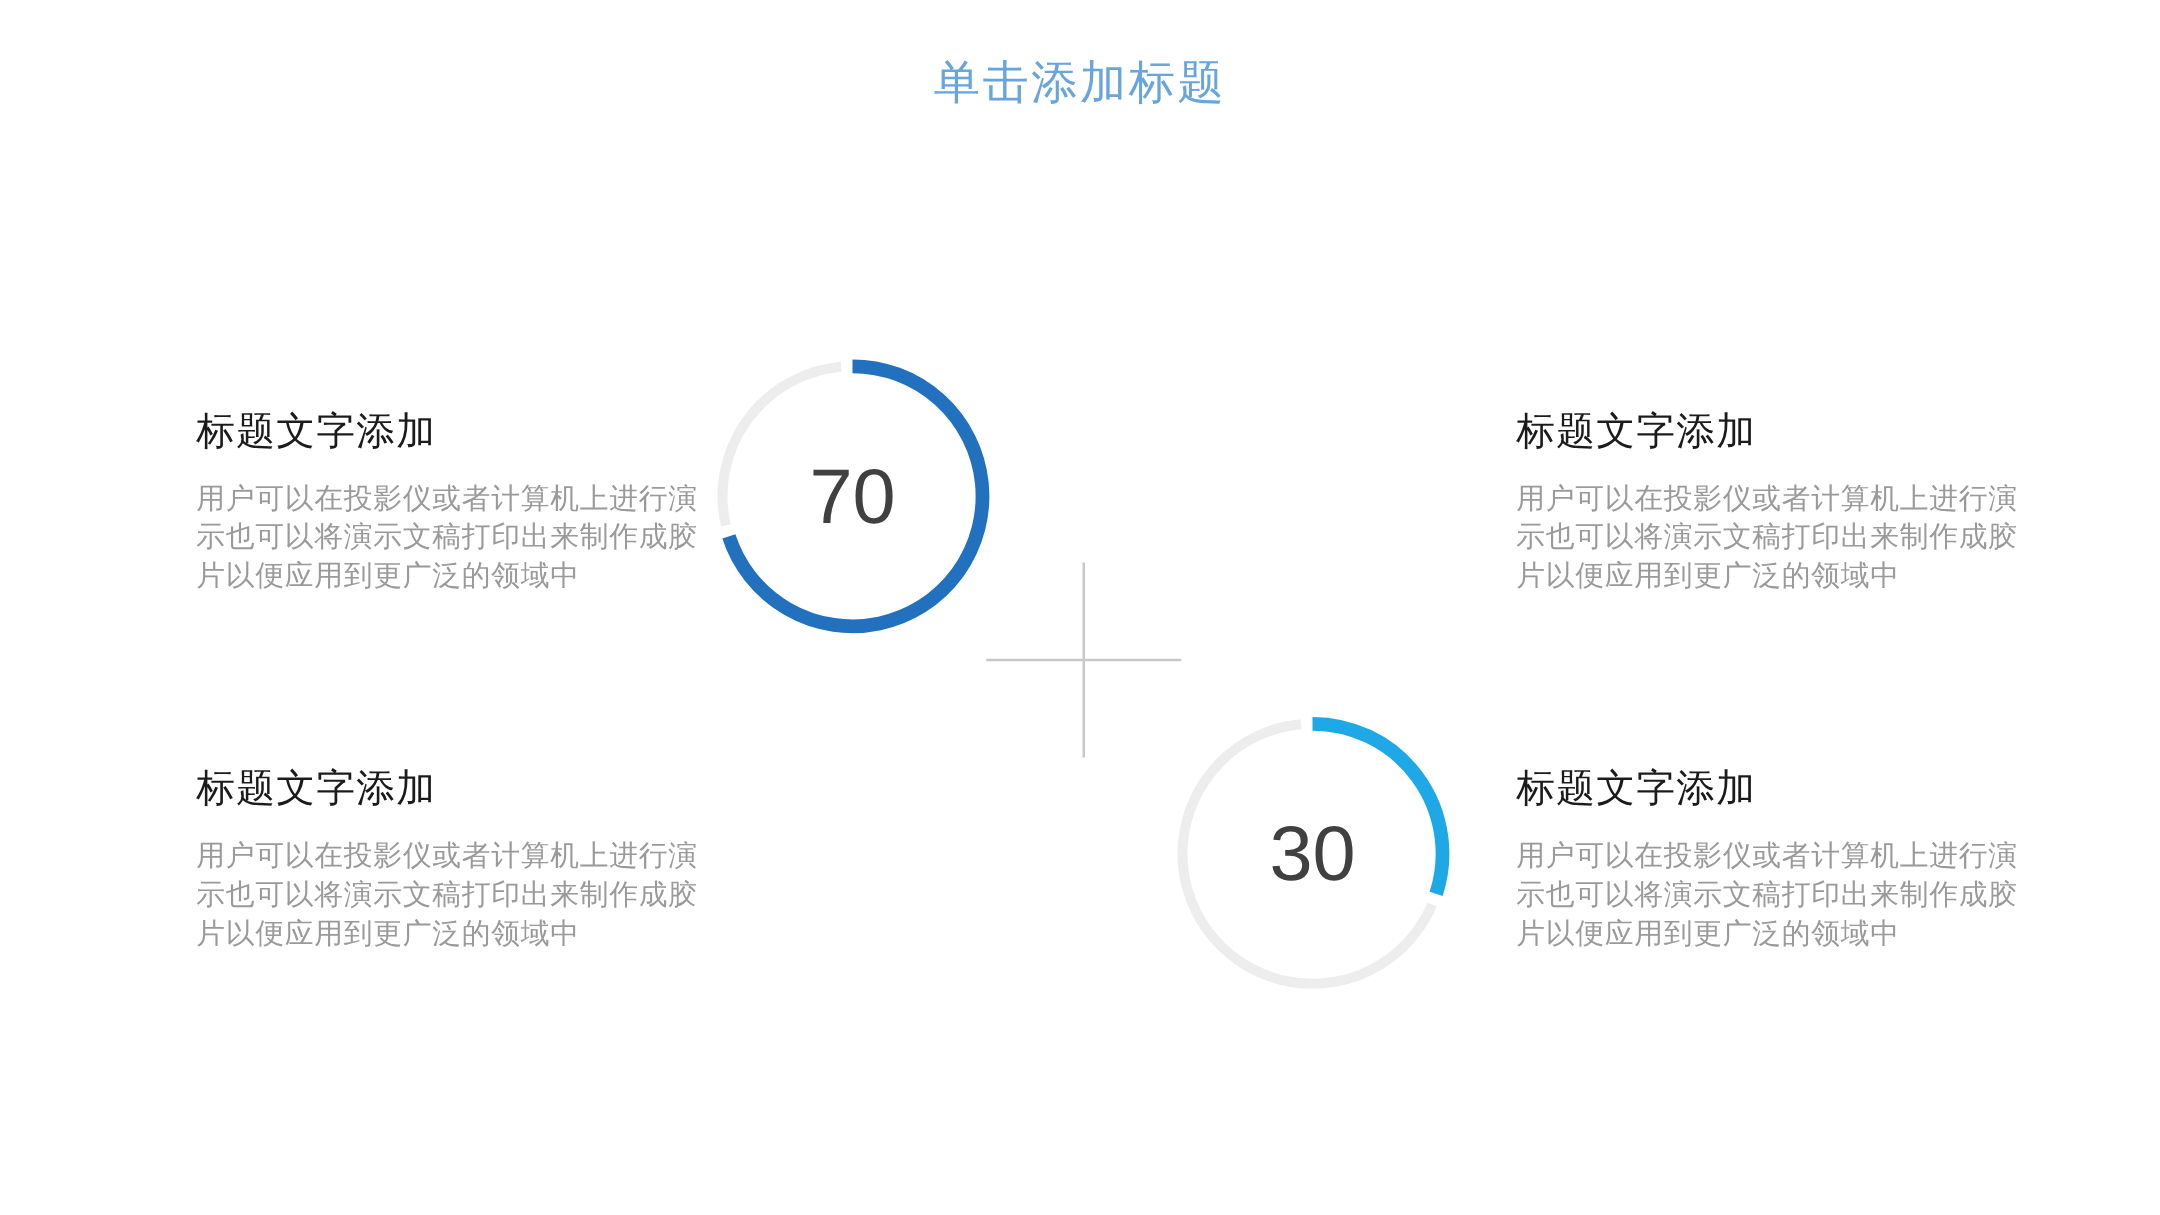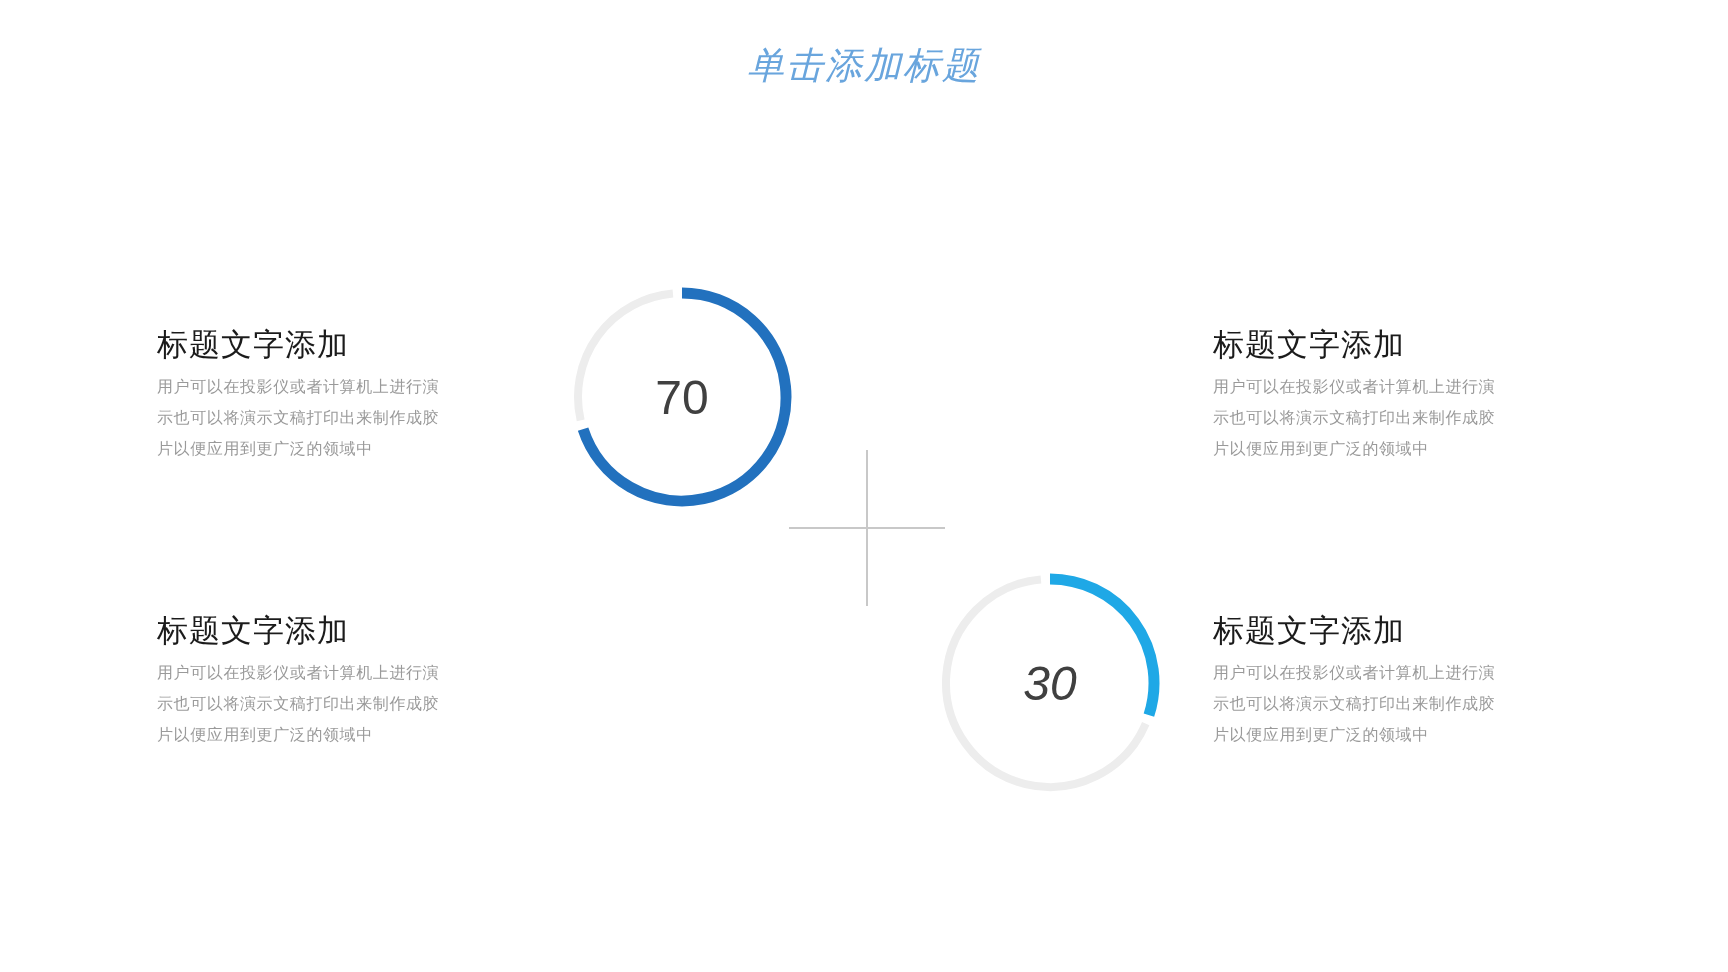--- a/index.html
+++ b/index.html
@@ -21,65 +21,64 @@
     position: absolute;
     top: 44px;
     left: 0;
     right: 0;
     text-align: center;
     font-size: 37px;
     line-height: 44px;
     letter-spacing: 2px;
     color: #69a5dd;
     font-weight: 400;
-    font-style: italic;
   }
   .stat-circle {
     position: absolute;
     width: 220px;
     height: 220px;
   }
   .stat-circle svg { position: absolute; top: 0; left: 0; }
   .stat-circle .track  { fill: none; stroke-width: 8;  stroke-linecap: butt; }
   .stat-circle .progress { fill: none; stroke-width: 11; stroke-linecap: butt; }
   .stat-value {
     position: absolute;
     top: 0; left: 0;
     width: 220px; height: 220px;
     display: flex;
     align-items: center;
     justify-content: center;
-    font-size: 48px;
+    font-size: 62px;
     color: #404040;
     font-weight: 400;
   }
   .pos-c1 { left: 572px; top: 287px; }
   .pos-c2 { left: 940px; top: 287px; }
   .pos-c3 { left: 572px; top: 573px; }
-  .pos-c4 { left: 940px; top: 573px; font-style: italic; }
+  .pos-c4 { left: 940px; top: 573px; }
 
   .text-block {
     position: absolute;
     width: 420px;
   }
   .pos-t1 { left: 157px;  top: 327px; }
   .pos-t2 { left: 1213px; top: 327px; }
   .pos-t3 { left: 157px;  top: 613px; }
   .pos-t4 { left: 1213px; top: 613px; }
   .text-block h3 {
     margin: 0;
     font-size: 31px;
     line-height: 36px;
     letter-spacing: 1px;
     color: #1b1b1b;
     font-weight: 400;
   }
   .text-block .body {
-    margin-top: 8px;
-    font-size: 16px;
+    margin-top: 20px;
+    font-size: 23px;
     line-height: 31px;
     letter-spacing: 0.6px;
     color: #9a9a9a;
     font-weight: 400;
   }
   .cross-v {
     position: absolute;
     left: 866px; top: 450px;
     width: 2px; height: 156px;
     background: #c8c8c8;

